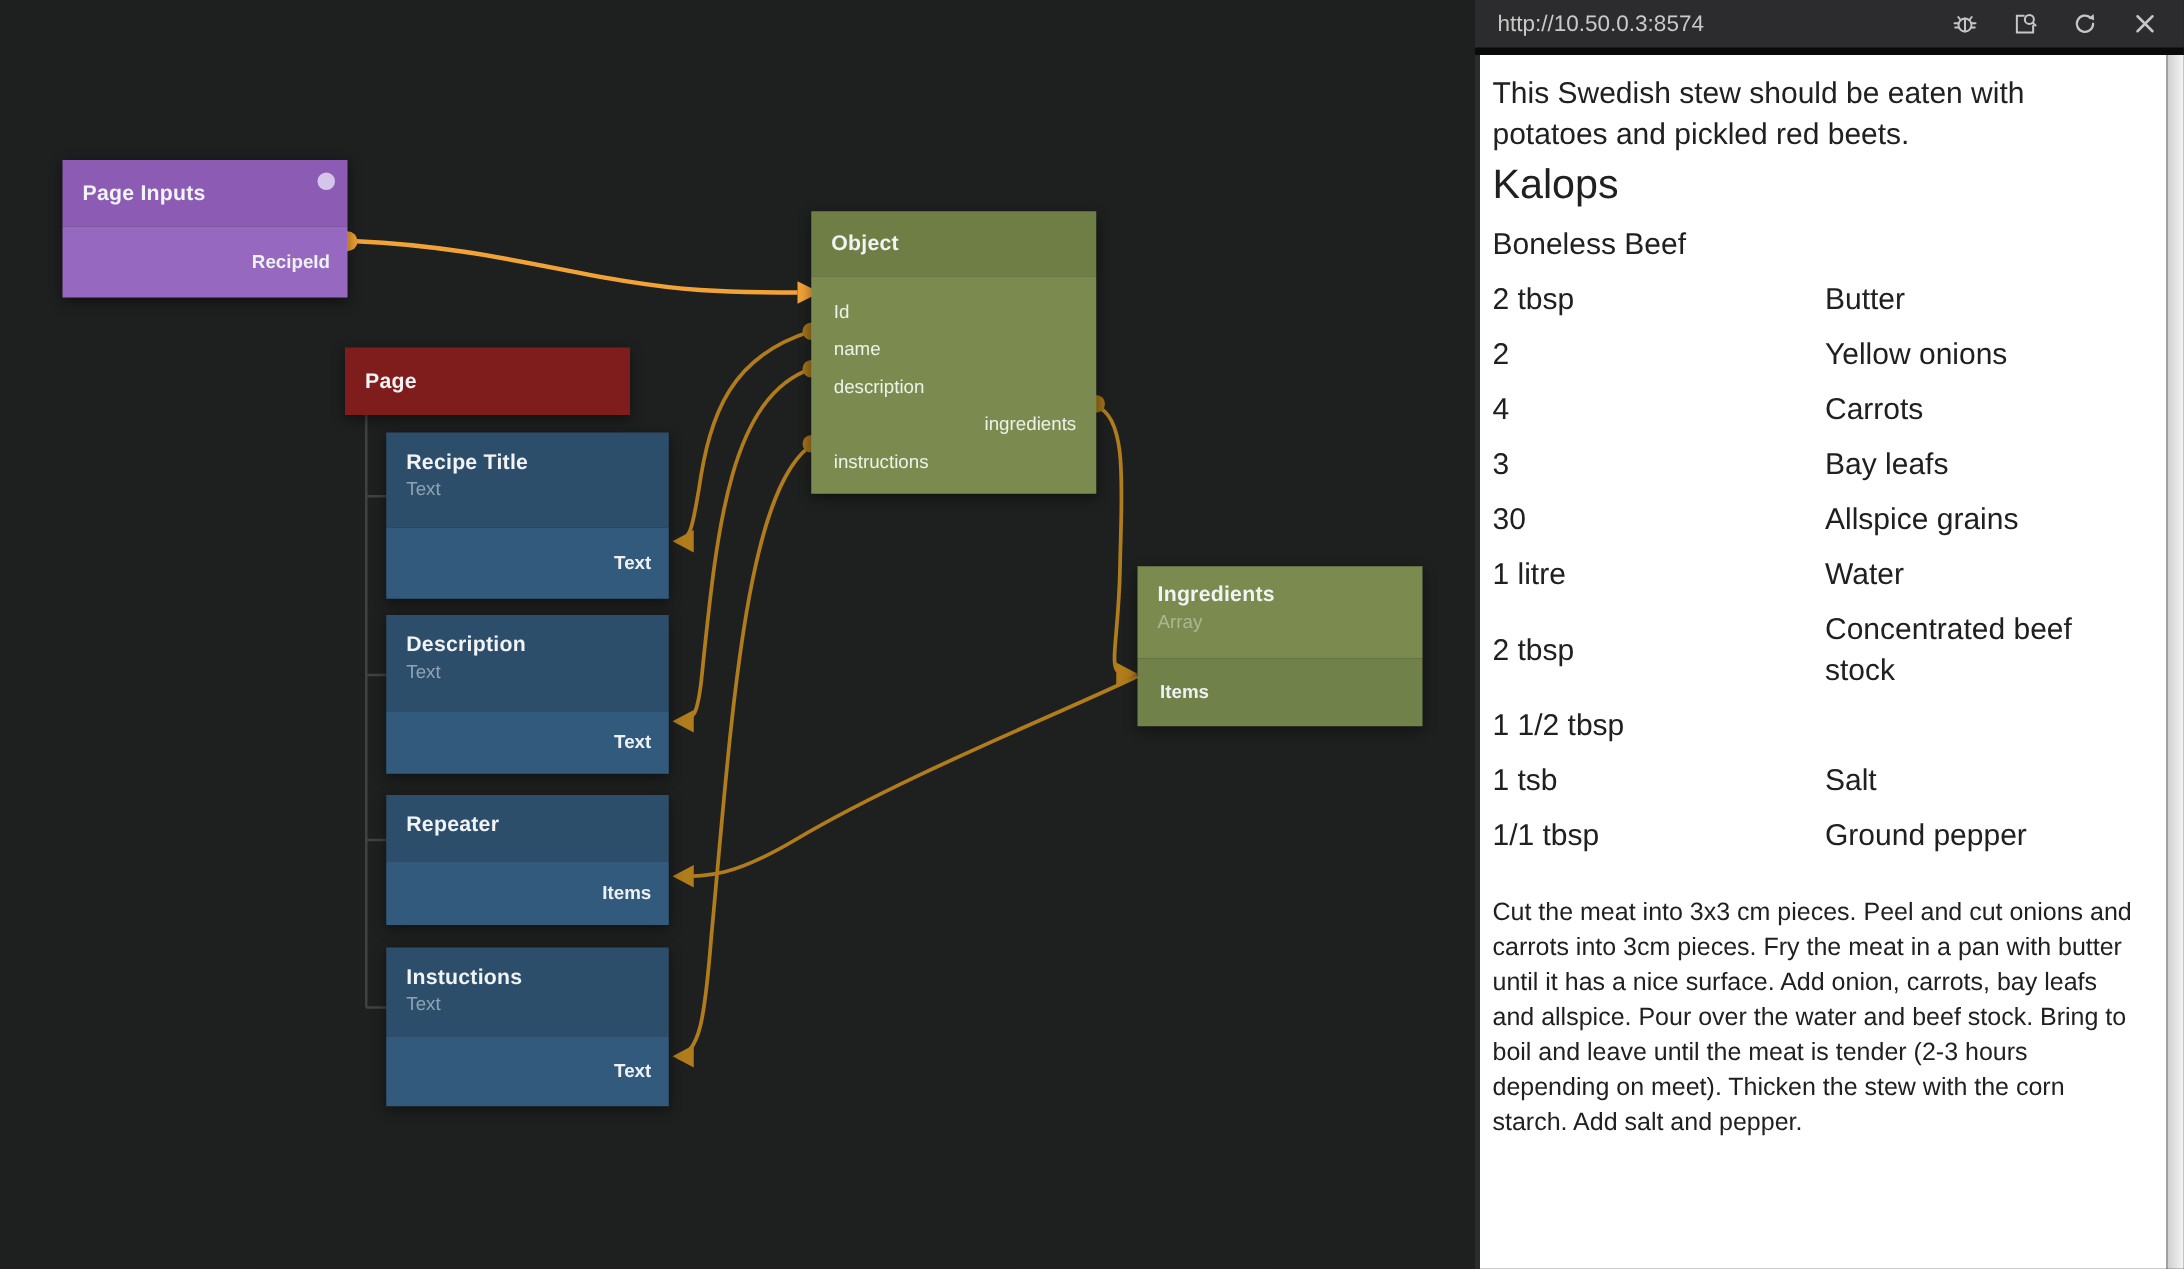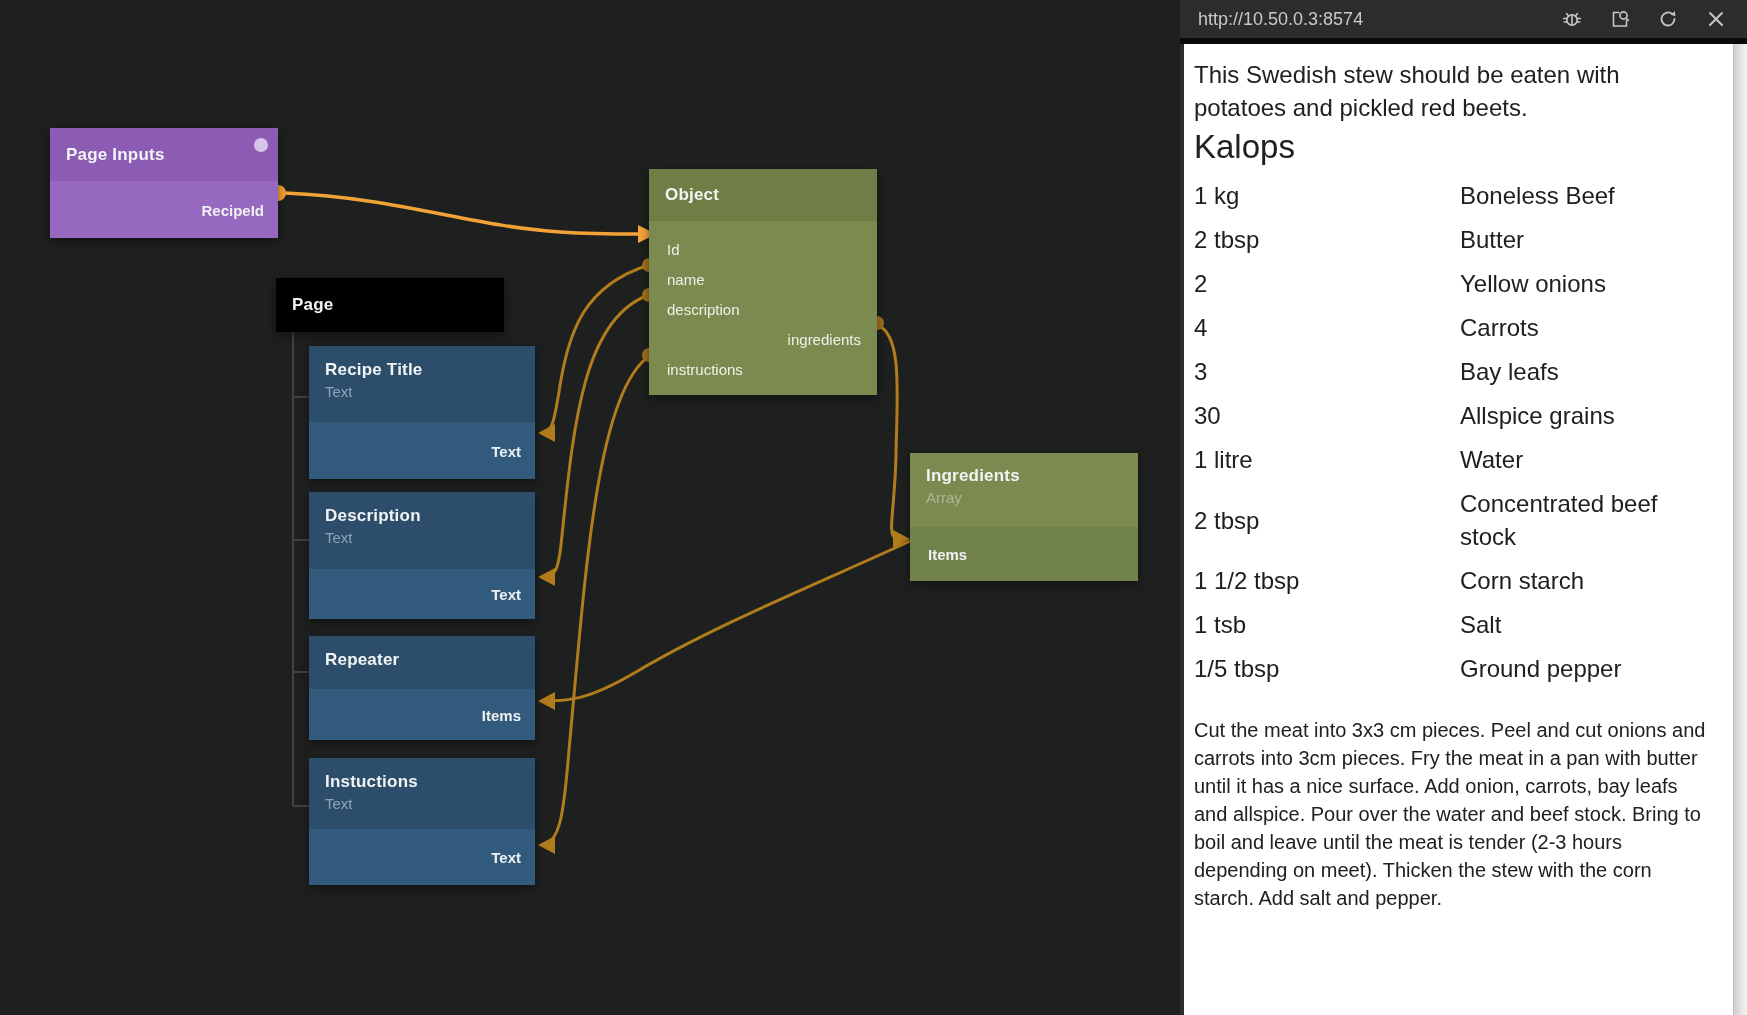--- a/index.html
+++ b/index.html
@@ -14,21 +14,21 @@
   .sec{padding:14px 16px 0 16px;box-sizing:border-box;}
   .strip{position:relative;box-sizing:border-box;}
   .port-label{font-size:15px;color:#eef1f2;position:absolute;top:50%;transform:translateY(-50%);font-weight:bold;}
   .port-right{right:14px;}
   .port-left{left:18px;}
   
   .pi-hdr{background:#8c5cb4;height:53px;}
   .pi-body{background:#9768bf;height:57px;position:relative;}
   .pi-dot{position:absolute;right:10px;top:10px;width:14px;height:14px;border-radius:50%;background:#d5c5ea;}
   
-  .blue-hdr{background:#000000;height:54px;}
+  .blue-hdr{background:#7f1d1d;height:54px;}
   .child-top{box-sizing:border-box;background:#2c4e6b;}
   .child-strip{background:#315a7d;}
   .blue .n-sub{color:#8fa3b5;}
   
   .obj-hdr{background:#6e7e45;height:52px;}
   .obj-body{background:#7b8b50;height:174px;position:relative;box-sizing:border-box;padding-top:13px;}
   .obj-row{position:relative;height:30px;font-size:15px;color:#eef1e8;padding:0 16px 0 18px;display:flex;align-items:center;}
   .obj-row.right{justify-content:flex-end;}
   .ing-hdr{background:#7b8b50;height:74px;box-sizing:border-box;padding-top:13px;}
   .ing-strip{background:#71814a;height:54px;}
@@ -198,21 +198,20 @@
     </div>
   </div>
   <div id="blackbar"></div>
 
   <div id="whitewin">
     <div id="recipe-desc">This Swedish stew should be eaten with potatoes and pickled red beets.</div>
     <div id="recipe-title">Kalops</div>
 
     <div id="ing-table">
       <div class="ing-row">
-        <span class="ing-qty">1 kg</span>
         <span class="ing-name">Boneless Beef</span>
       </div>
       <div class="ing-row">
         <span class="ing-qty">2 tbsp</span>
         <span class="ing-name">Butter</span>
       </div>
       <div class="ing-row">
         <span class="ing-qty">2</span>
         <span class="ing-name">Yellow onions</span>
       </div>
@@ -231,28 +230,27 @@
       <div class="ing-row">
         <span class="ing-qty">1 litre</span>
         <span class="ing-name">Water</span>
       </div>
       <div class="ing-row">
         <span class="ing-qty">2 tbsp</span>
         <span class="ing-name">Concentrated beef stock</span>
       </div>
       <div class="ing-row">
         <span class="ing-qty">1 1/2 tbsp</span>
-        <span class="ing-name">Corn starch</span>
       </div>
       <div class="ing-row">
         <span class="ing-qty">1 tsb</span>
         <span class="ing-name">Salt</span>
       </div>
       <div class="ing-row">
-        <span class="ing-qty">1/5 tbsp</span>
+        <span class="ing-qty">1/1 tbsp</span>
         <span class="ing-name">Ground pepper</span>
       </div>
     </div>
 
     <div id="recipe-steps">Cut the meat into 3x3 cm pieces. Peel and cut onions and carrots into 3cm pieces. Fry the meat in a pan with butter until it has a nice surface. Add onion, carrots, bay leafs and allspice. Pour over the water and beef stock. Bring to boil and leave until the meat is tender (2-3 hours depending on meet). Thicken the stew with the corn starch. Add salt and pepper.</div>
   </div>
 
   <div id="scrollbar"></div>
 </div>
 

